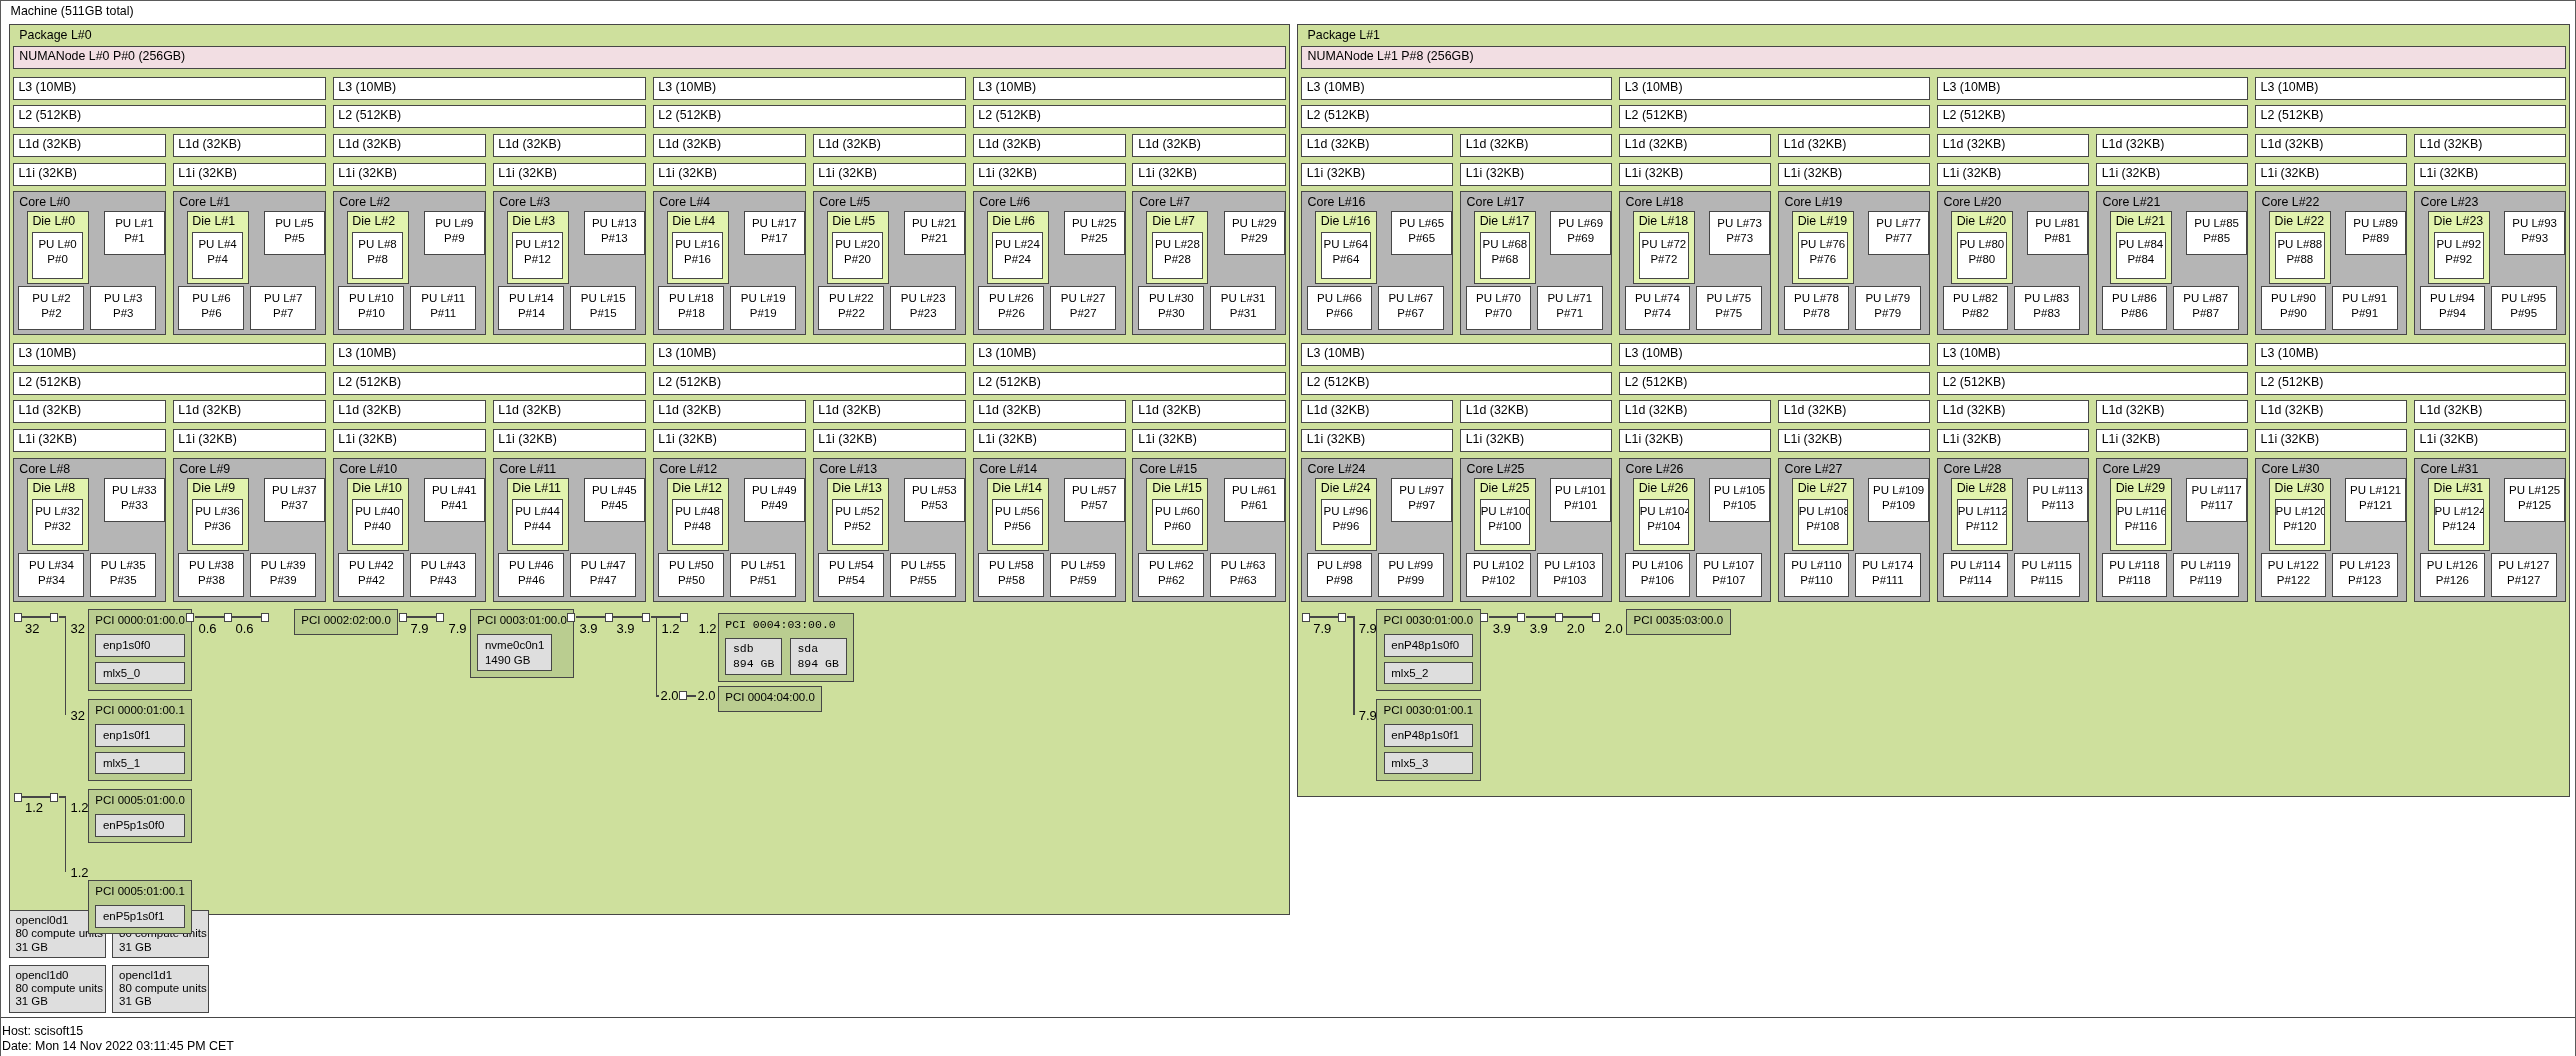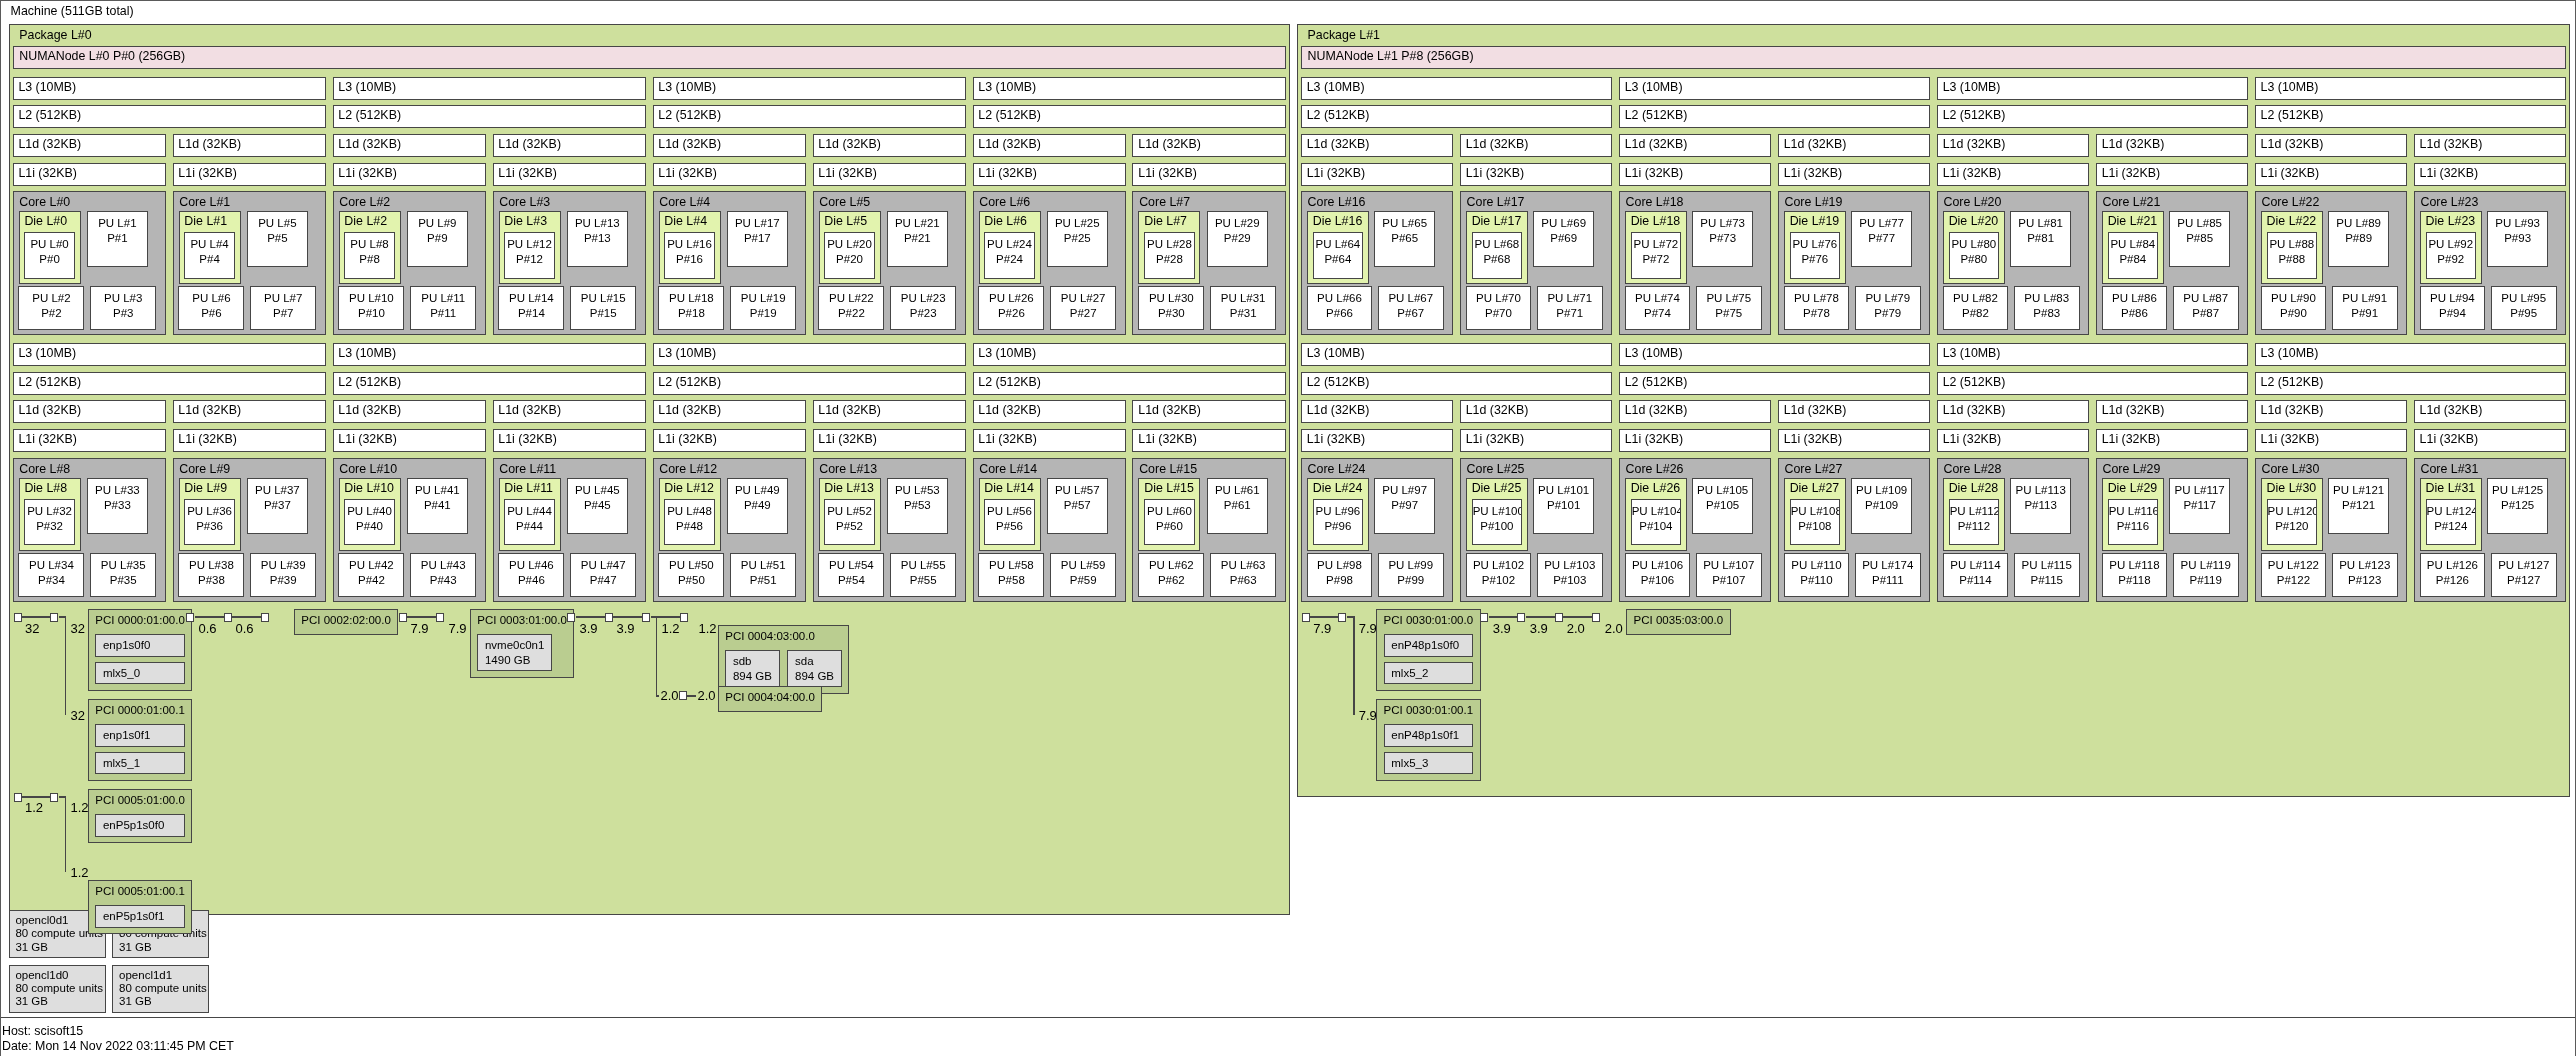--- a/index.html
+++ b/index.html
@@ -22,25 +22,25 @@
   #pkg1{left:1296px;width:1273px;}
   .pkg-label{font-size:12.4px;padding:2.9px 0 0 6.7px;height:18px;white-space:nowrap;}
   .numanode{margin-top:2.9px;height:23px;background:var(--numanode-pink);border:1.9px solid var(--border);}
   .numa-label{font-size:12.4px;line-height:19px;padding-left:5.7px;white-space:nowrap;}
   .block{margin-top:7.7px;}
   .row{display:grid;gap:0 6.7px;margin-top:5.7px;}
   .block .row:first-child{margin-top:0;}
   .cache-box{height:23px;background:#fff;border:1.9px solid var(--border);font-size:12.4px;line-height:18px;padding-left:4.8px;white-space:nowrap;overflow:hidden;}
   .core{position:relative;height:144px;background:var(--core-gray);border:1.9px solid var(--border);}
   .core-label{position:absolute;left:5.7px;top:2.9px;font-size:12.4px;white-space:nowrap;}
-  .die{position:absolute;left:5px;top:19px;width:62px;height:73px;background:var(--die-green);border:1.9px solid var(--border);}
+  .die{position:absolute;left:13px;top:19px;width:62px;height:73px;background:var(--die-green);border:1.9px solid var(--border);}
   .die-label{position:absolute;left:4.8px;top:1.9px;font-size:12.4px;white-space:nowrap;}
   .pu{background:#fff;border:1.9px solid var(--border);text-align:center;font-size:11.5px;line-height:15.3px;padding-top:3.8px;white-space:nowrap;overflow:hidden;}
   .die-pu{position:absolute;left:4.8px;right:4.8px;top:20px;bottom:4.8px;}
-  .pu-tr{position:absolute;top:19px;right:17px;width:61px;height:56px;}
+  .pu-tr{position:absolute;top:19px;right:0;width:61px;height:44px;}
   .pu-row{position:absolute;left:4.8px;right:8.6px;top:94px;height:44px;display:flex;gap:5.7px;}
   .pu-b{flex:1;height:44px;}
   .pci-area{position:relative;margin-top:7.7px;}
   .sq{position:absolute;width:8.6px;height:8.6px;background:#fff;border:1.9px solid var(--border);z-index:3;}
   .hl{position:absolute;height:1.9px;background:var(--border);z-index:1;}
   .vl{position:absolute;width:1.9px;background:var(--border);z-index:1;}
   .plbl{position:absolute;font-size:13px;line-height:13.4px;background:var(--package-green);padding:0 1.9px;white-space:nowrap;z-index:2;}
   .pcibox{position:absolute;background:var(--pci-green);border:1.9px solid var(--border);padding:2.9px 6.7px 5.7px 6.7px;z-index:2;}
   .pcititle{font-size:11.5px;line-height:15.3px;white-space:nowrap;}
   .osdev{margin-top:5.7px;background:var(--device-gray);border:1.9px solid var(--border);font-size:11.5px;line-height:14.4px;padding:2.9px 6.7px;white-space:nowrap;}
@@ -568,21 +568,21 @@
           <div class="sq" style="left: 592px; top: 3.8px;"></div>
           <div class="hl" style="left: 600px; top: 6.7px; width: 29px;"></div>
           <div class="sq" style="left: 629px; top: 3.8px;"></div>
           <div class="hl" style="left: 638px; top: 6.7px; width: 30px;"></div>
           <div class="plbl" style="left: 565px; top: 12.4px;">3.9</div>
           <div class="plbl" style="left: 602px; top: 12.4px;">3.9</div>
           <div class="vl" style="left: 643px; top: 7.7px; height: 79px;"></div>
           <div class="plbl" style="left: 647px; top: 12.4px;">1.2</div>
           <div class="sq" style="left: 667px; top: 3.8px;"></div>
           <div class="plbl" style="left: 684px; top: 12.4px;">1.2</div>
-          <div class="pcibox" style="left: 705px; top: 16px;">
+          <div class="pcibox" style="left: 705px; top: 4px; font-family: Liberation Mono, monospace;">
             <div class="pcititle">PCI 0004:03:00.0</div>
             <div class="diskrow">
               <div class="diskdev">
                 <div>sdb</div>
                 <div>894 GB</div>
               </div>
               <div class="diskdev">
                 <div>sda</div>
                 <div>894 GB</div>
               </div>

